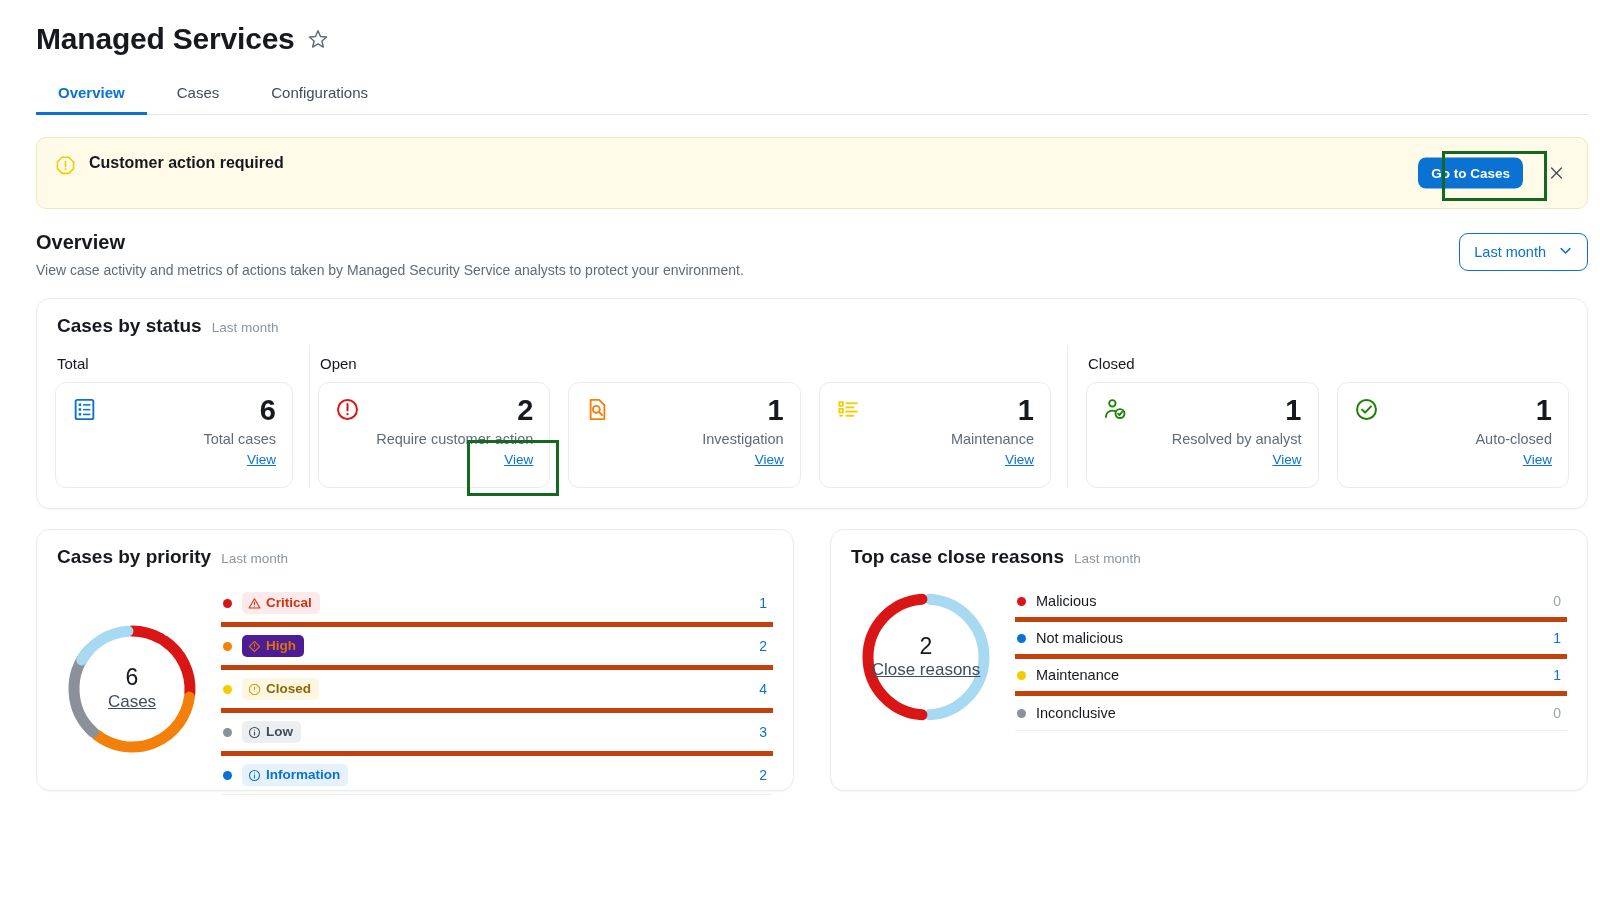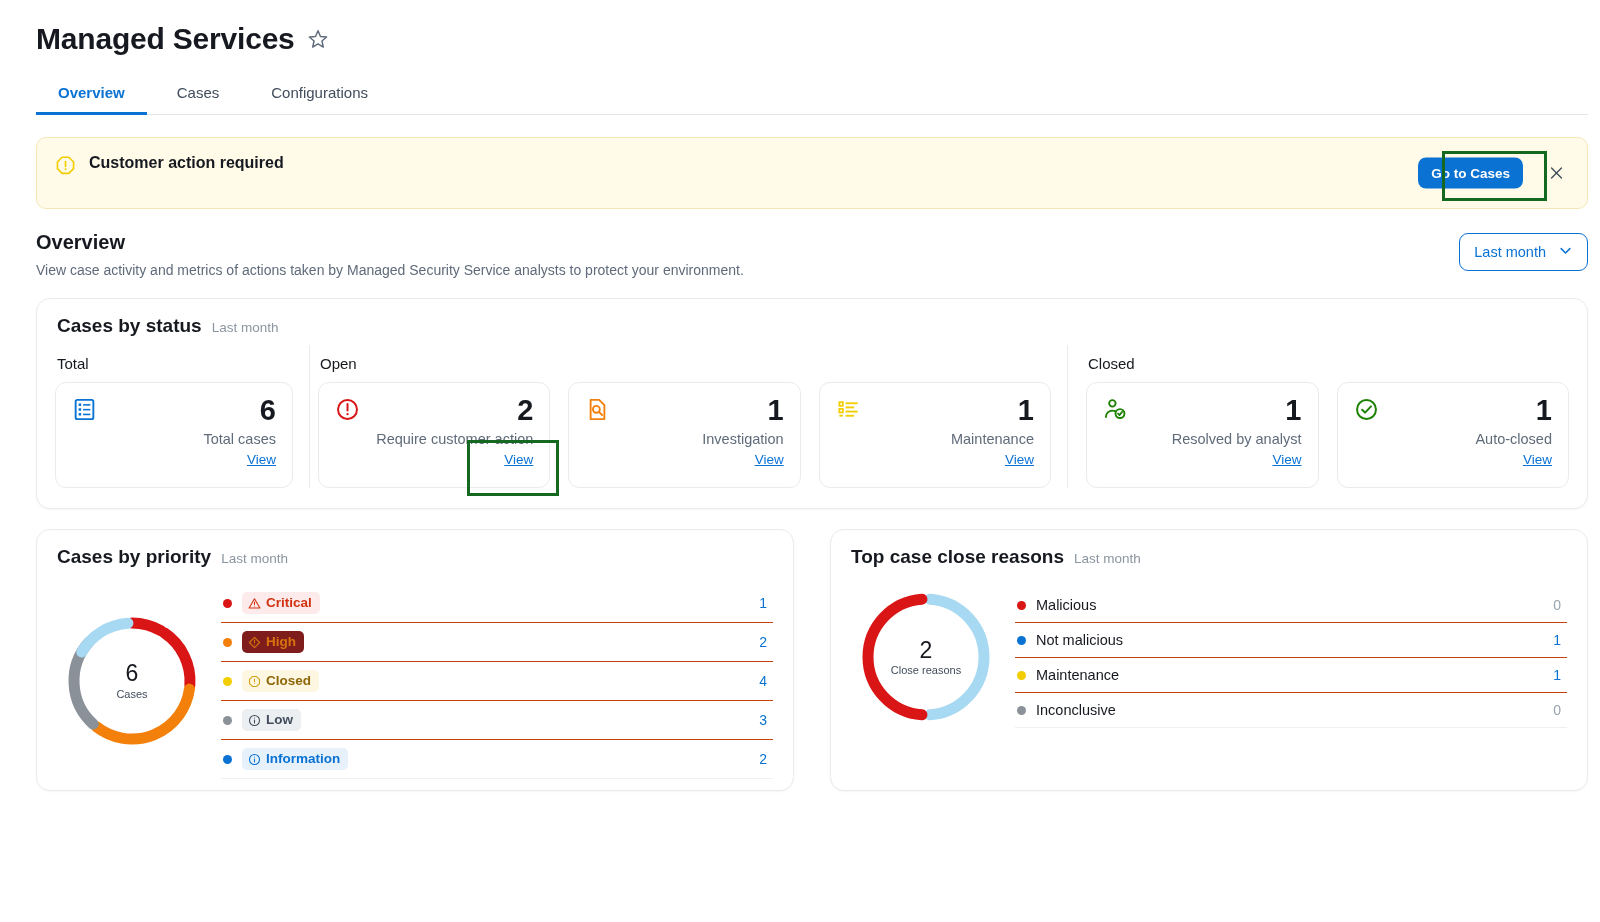--- a/index.html
+++ b/index.html
@@ -129,42 +129,42 @@
     display: flex; gap: 36px; margin: 20px 24px 0 24px; align-items: flex-end;
   }
   .chart-card { flex: 1 1 0; min-width: 0; padding-bottom: 20px; height: 262px; }
   .chart-body { display: flex; align-items: center; padding: 14px 20px 0 20px; gap: 14px; }
   .donut-wrap {
     flex: 0 0 auto; position: relative; width: 150px; height: 150px;
     display: flex; align-items: center; justify-content: center;
   }
   .donut-center { position: absolute; text-align: center; width: 100%; }
   .donut-num { font-size: 23px; font-weight: 400; color: #16191f; line-height: 1.1; }
-  .donut-cap { font-size: 11px; color: #414d5c; margin-top: 1px; }
+  .donut-cap { font-size: 17px; color: #414d5c; margin-top: 1px; text-decoration: underline; }
   .legend { flex: 1 1 auto; min-width: 0; padding-top: 2px; }
   .legend-row {
     display: flex; align-items: center; gap: 10px;
-    padding: 8px 4px 8px 2px; border-bottom: 1px solid #c2410c;
+    padding: 8px 4px 8px 2px; border-bottom: 5px solid #c2410c;
     min-height: 35px;
   }
   .legend-row:last-child { border-bottom: 1px solid #eef0f1; }
   .dot { flex: 0 0 auto; width: 9px; height: 9px; border-radius: 50%; }
   .legend-label { flex: 1 1 auto; font-size: 14px; color: #16191f; display: flex; align-items: center; }
   .legend-val { flex: 0 0 auto; font-size: 14px; color: #0972d3; padding-right: 2px; }
   .legend-val.muted { color: #9aa3ad; }
 
   
   .badge {
     display: inline-flex; align-items: center; gap: 5px;
     padding: 2px 8px 2px 6px; border-radius: 5px;
     font-size: 13.5px; font-weight: 700; line-height: 18px;
   }
   .badge svg { display: block; }
   .b-critical { background: #fdeaea; color: #d13212; }
-  .b-high     { background: #7f1d1d; color: #d9730d; }
+  .b-high     { background: #4c1d95; color: #d9730d; }
   .b-medium   { background: #fdf6e0; color: #8d6708; }
   .b-low      { background: #eceff1; color: #414d5c; }
   .b-info     { background: #e6f1fb; color: #0972d3; }
 
   .plain-label { font-size: 14.5px; color: #16191f; }
 </style>
 </head>
 <body>
 
 <div class="page">

